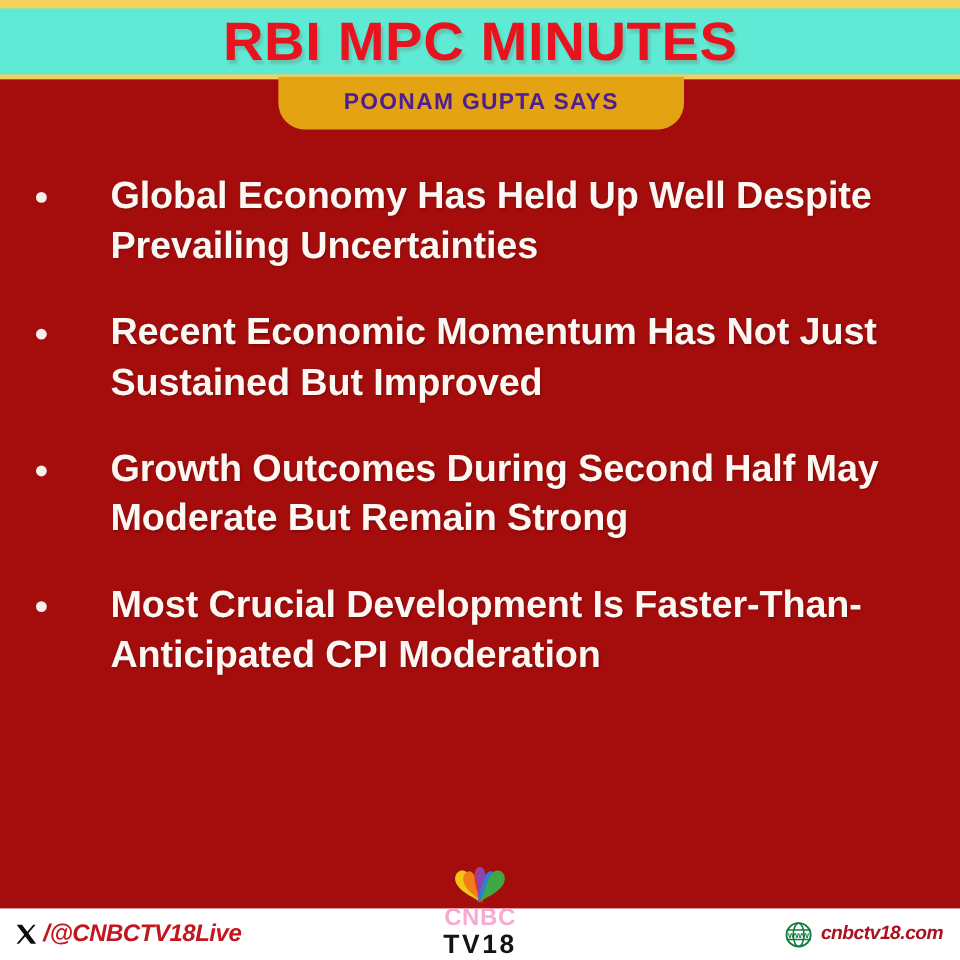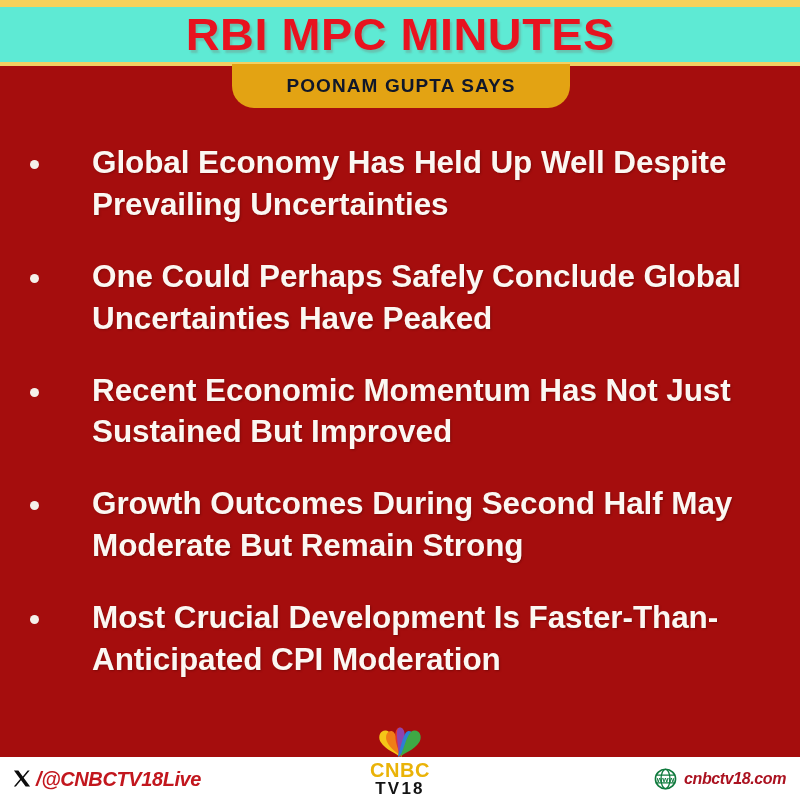--- a/index.html
+++ b/index.html
@@ -46,21 +46,21 @@
     background:#e3a313;
     border-bottom-left-radius:22px;
     border-bottom-right-radius:22px;
     display:flex; align-items:center; justify-content:center;
   }
   .badge-text {
     font-family:"Liberation Sans", sans-serif;
     font-weight:bold;
     font-size:19px;
     letter-spacing:1.1px;
-    color:#0f172a;
+    color:#4c1d95;
     white-space:nowrap;
   }
 
   
   .bullet-list {
     position:absolute;
     top:142px; left:0;
     width:800px;
     padding:0 26px 0 30px;
   }
@@ -141,27 +141,27 @@
     width:96px;
     text-align:center;
     z-index:5;
   }
   .peacock { display:block; margin:0 auto 1px auto; }
   .cnbc-word {
     font-family:"Liberation Sans", sans-serif;
     font-weight:bold;
     font-size:20px;
     letter-spacing:0.5px;
-    color:#eab308;
+    color:#f9a8d4;
     line-height:1.02;
   }
   .tv18-word {
     font-family:"Liberation Sans", sans-serif;
     font-weight:bold;
-    font-size:17px;
+    font-size:22px;
     letter-spacing:2.2px;
     color:#141414;
     line-height:1.05;
   }
 </style>
 </head>
 <body>
 
 <div class="card">
 
@@ -173,24 +173,20 @@
     <div class="badge-text">POONAM GUPTA SAYS</div>
   </div>
 
   <div class="bullet-list">
 
     <div class="bullet-row">
       <span class="bullet-dot"></span>
       <span class="bullet-text">Global Economy Has Held Up Well Despite Prevailing Uncertainties</span>
     </div>
 
-    <div class="bullet-row">
-      <span class="bullet-dot"></span>
-      <span class="bullet-text">One Could Perhaps Safely Conclude Global Uncertainties Have Peaked</span>
-    </div>
 
     <div class="bullet-row">
       <span class="bullet-dot"></span>
       <span class="bullet-text">Recent Economic Momentum Has Not Just Sustained But Improved</span>
     </div>
 
     <div class="bullet-row">
       <span class="bullet-dot"></span>
       <span class="bullet-text">Growth Outcomes During Second Half May Moderate But Remain Strong</span>
     </div>

